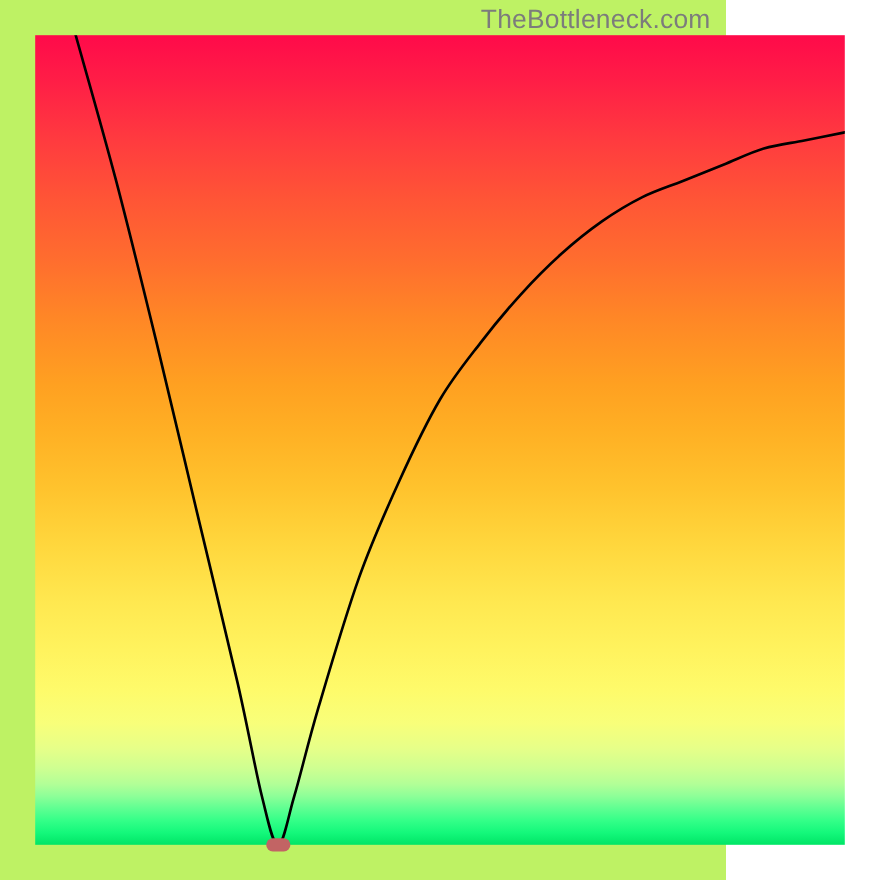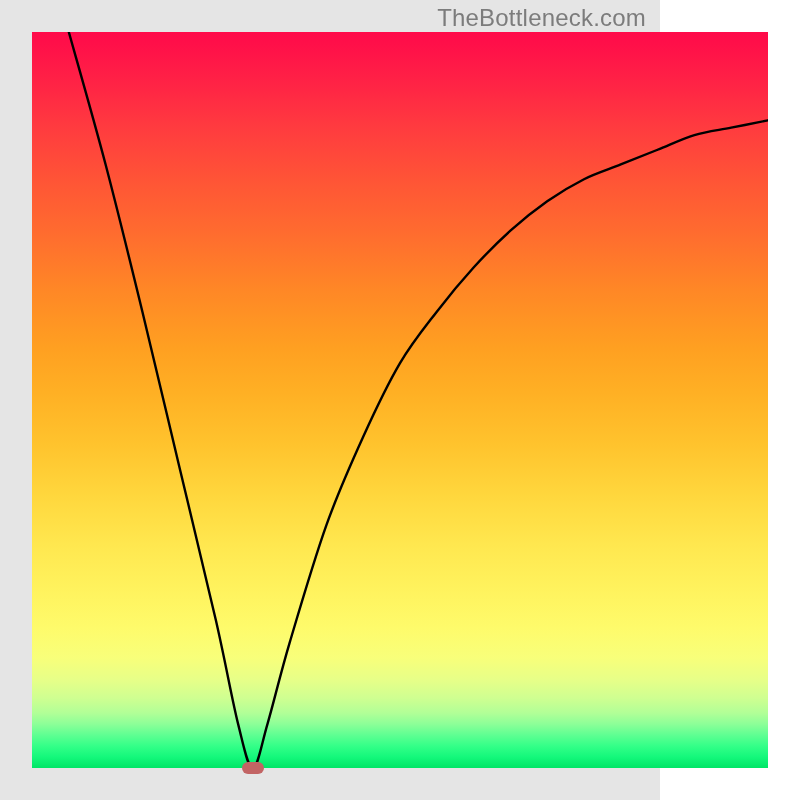--- a/index.html
+++ b/index.html
@@ -1,20 +1,20 @@
 <!DOCTYPE html>
 <html><head>
 <meta charset="utf-8">
 <style>
   * { margin: 0; padding: 0; box-sizing: border-box; }
   html, body { width: 800px; height: 800px; overflow: hidden; }
   .frame {
     width: 660px;
     height: 800px;
-    background: #e5e5e5;
+    background: #bef264;
     position: relative;
   }
   .watermark {
     position: absolute;
     top: 4px;
     right: 14px;
     color: #7c7c7c;
     font-family: Arial, Helvetica, sans-serif;
     font-size: 24px;
     font-weight: 500;

